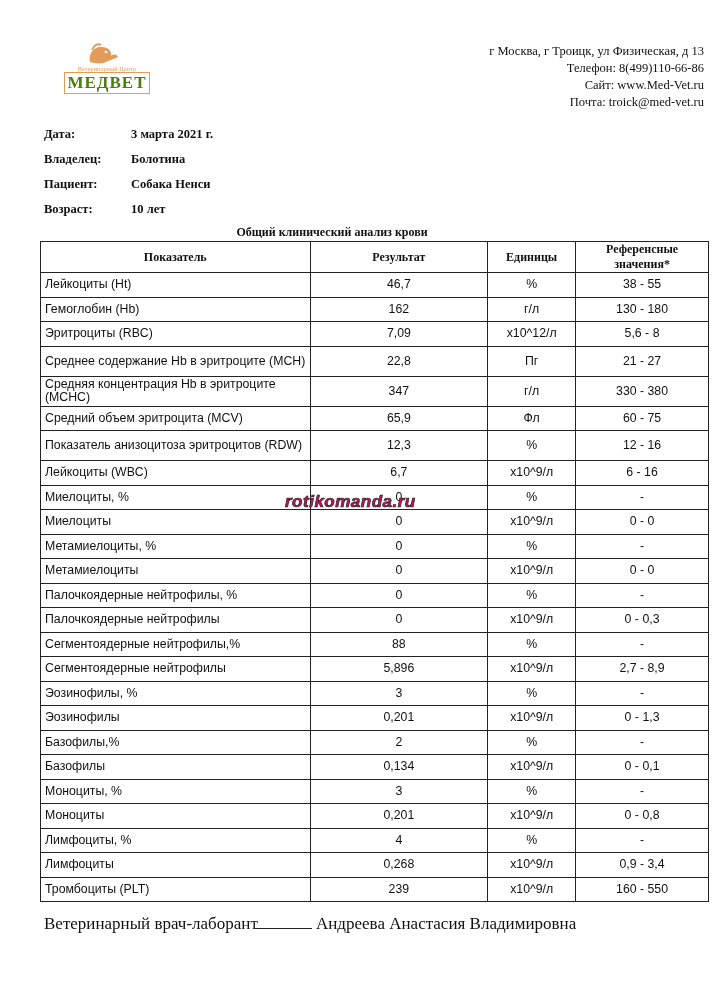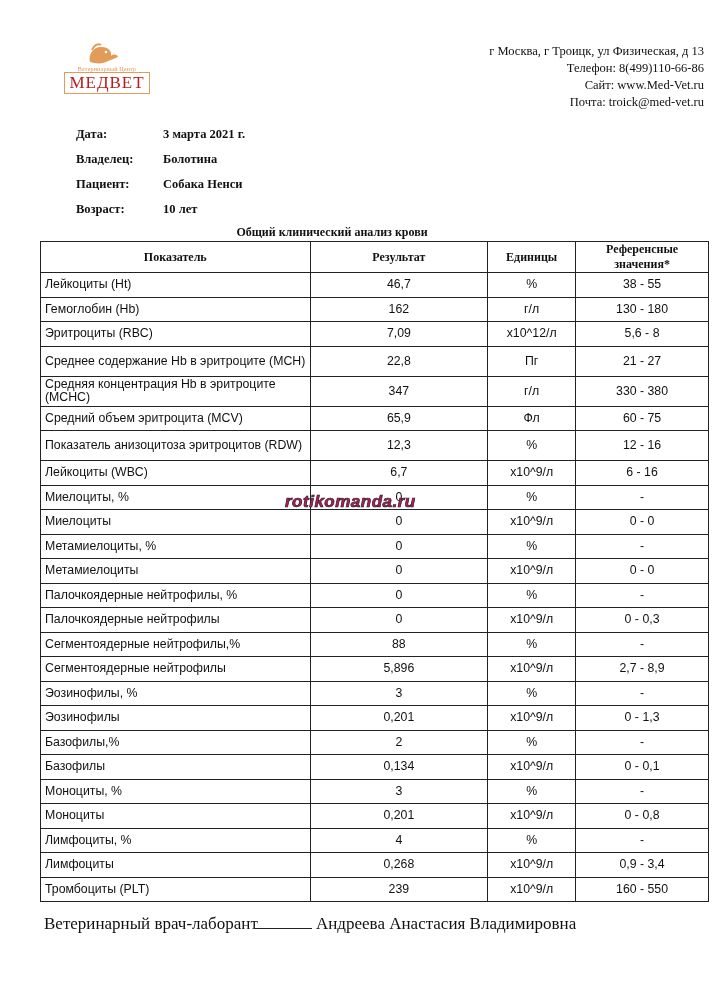--- a/index.html
+++ b/index.html
@@ -2,25 +2,25 @@
 <html><head>
 <meta charset="utf-8">
 <style>
   html, body { margin: 0; padding: 0; background: #ffffff; }
   body { width: 718px; height: 1000px; position: relative; overflow: hidden; color: #111; }
   .serif { font-family: "Liberation Serif", serif; }
 
   .logo { position: absolute; left: 64px; top: 42px; width: 86px; height: 54px; }
   .logo-mark { position: absolute; left: 18px; top: 0; width: 40px; height: 24px; }
   .logo-small { position: absolute; left: 0; top: 24px; width: 86px; text-align: center; font-size: 6px; color: #e39b5a; letter-spacing: 0.2px; white-space: nowrap; }
-  .logo-name { position: absolute; left: 0; top: 30px; width: 86px; height: 22px; border: 1px solid #e39b5a; box-sizing: border-box; text-align: center; font-size: 17px; font-weight: normal; color: #b91c1c; line-height: 20px; letter-spacing: 1px; }
+  .logo-name { position: absolute; left: 0; top: 30px; width: 86px; height: 22px; border: 1px solid #e39b5a; box-sizing: border-box; text-align: center; font-size: 17px; font-weight: bold; color: #4d7c0f; line-height: 20px; letter-spacing: 1px; }
 
   .contacts { position: absolute; right: 14px; top: 43px; text-align: right; font-size: 12.5px; line-height: 17px; }
 
-  .info { position: absolute; left: 44px; top: 126px; font-size: 12.5px; font-weight: bold; margin-left: 32px; }
+  .info { position: absolute; left: 44px; top: 126px; font-size: 12.5px; font-weight: bold; }
   .info-row { display: flex; height: 25px; line-height: 16px; }
   .info-label { width: 87px; }
 
   .table-title { position: absolute; left: 0; width: 664px; top: 225px; text-align: center; font-size: 12px; font-weight: bold; }
 
   table.results { position: absolute; left: 40px; top: 241px; width: 669px; border-collapse: collapse; }
   table.results th, table.results td { border: 1px solid #222; padding: 0 4px; font-size: 12.3px; }
   table.results th { font-family: "Liberation Serif", serif; font-weight: bold; height: 22px; font-size: 12px; }
   table.results td { font-family: "Liberation Sans", sans-serif; height: 23.5px; line-height: 13px; }
   table.results td.num, table.results td.unit, table.results td.ref { text-align: center; }

